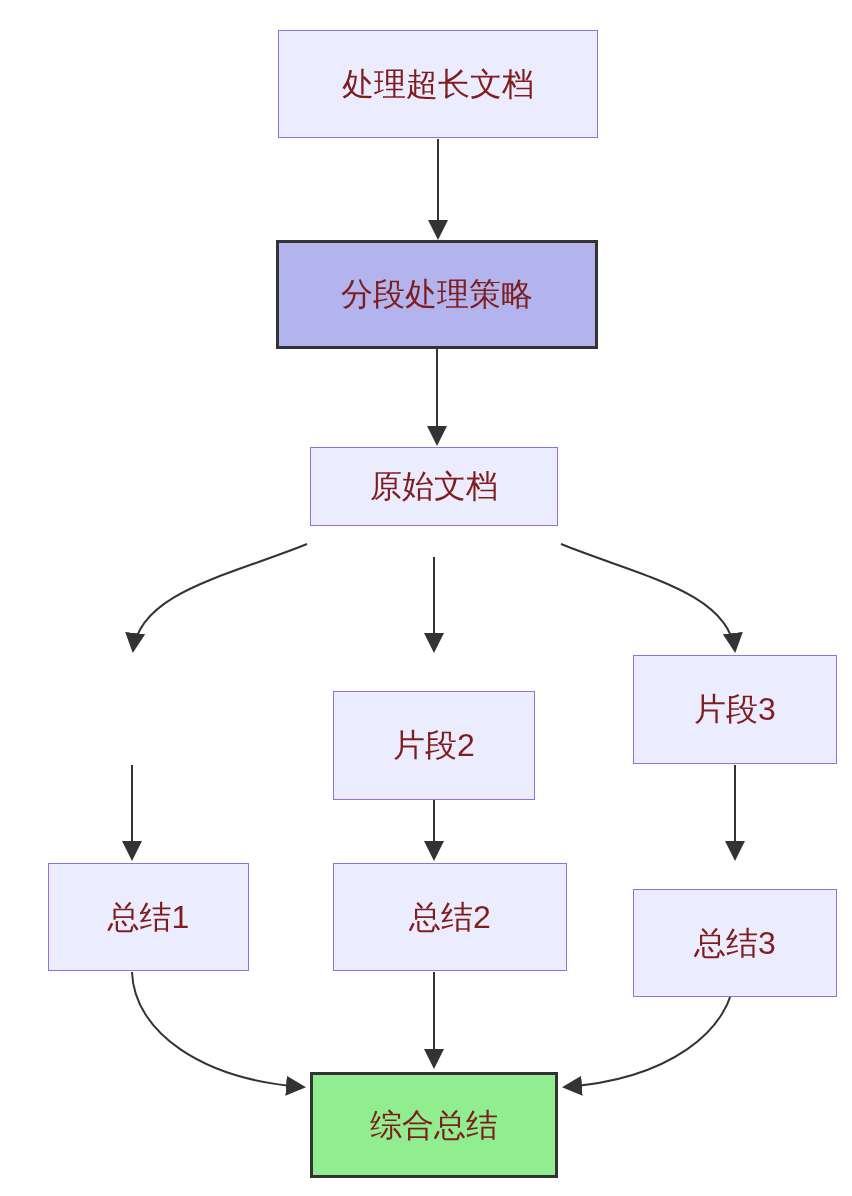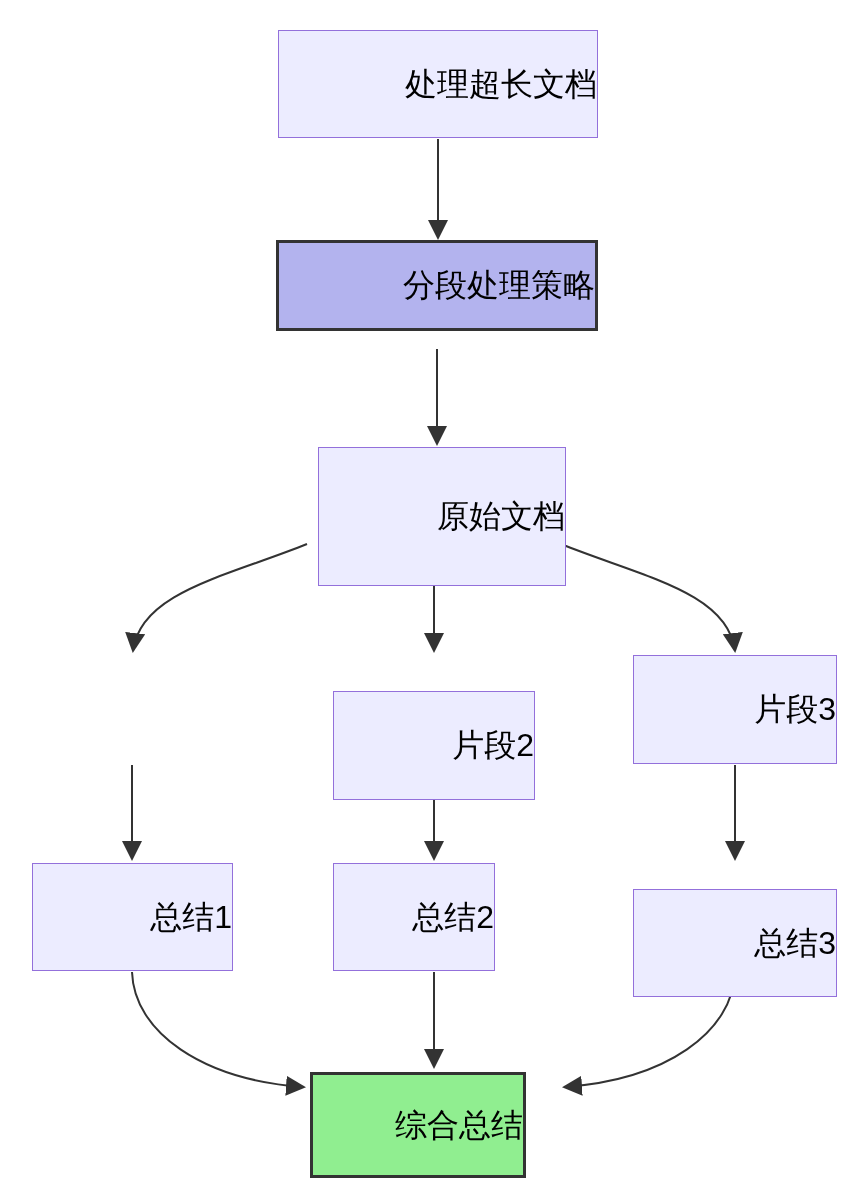--- a/index.html
+++ b/index.html
@@ -14,42 +14,42 @@
   .edges {
     position: absolute;
     left: 0; top: 0;
     width: 852px; height: 1196px;
     pointer-events: none;
   }
   .node {
     position: absolute;
     display: flex;
     align-items: center;
-    justify-content: flex-end;
+    justify-content: center;
     box-sizing: border-box;
-    color: #000000;
+    color: #7f1d1d;
     font-size: 32px;
     line-height: 1.2;
     text-align: center;
     white-space: nowrap;
   }
   .node--default   { background: #ECECFF; border: 1.5px solid #9370DB; }
   .node--highlight { background: #b3b3ee; border: 3px solid #333333; }
   .node--success   { background: #90EE90; border: 3px solid #333333; }
 
   #n-start    { left: 278px; top: 30px;   width: 320px; height: 108px; }
-  #n-strategy { left: 276px; top: 240px;  width: 322px; height: 91px; }
-  #n-original { left: 310px; top: 447px;  width: 248px; height: 139px; margin-left: 8px; }
+  #n-strategy { left: 276px; top: 240px;  width: 322px; height: 109px; }
+  #n-original { left: 310px; top: 447px;  width: 248px; height: 79px; }
   #n-seg1     { left: 32px;  top: 655px;  width: 201px; height: 109px; }
   #n-seg2     { left: 333px; top: 655px;  width: 202px; height: 109px; margin-top: 36px; }
   #n-seg3     { left: 633px; top: 655px;  width: 204px; height: 109px; }
-  #n-sum1     { left: 32px;  top: 863px;  width: 201px; height: 108px; }
-  #n-sum2     { left: 333px; top: 863px;  width: 162px; height: 108px; }
+  #n-sum1     { left: 48px;  top: 863px;  width: 201px; height: 108px; }
+  #n-sum2     { left: 333px; top: 863px;  width: 234px; height: 108px; }
   #n-sum3     { left: 633px; top: 863px;  width: 204px; height: 108px; margin-top: 26px; }
-  #n-final    { left: 310px; top: 1072px; width: 216px; height: 106px; }
+  #n-final    { left: 310px; top: 1072px; width: 248px; height: 106px; }
 
   .edge {
     stroke: #333333;
     stroke-width: 2;
     fill: none;
   }
 </style>
 </head>
 <body>
 

